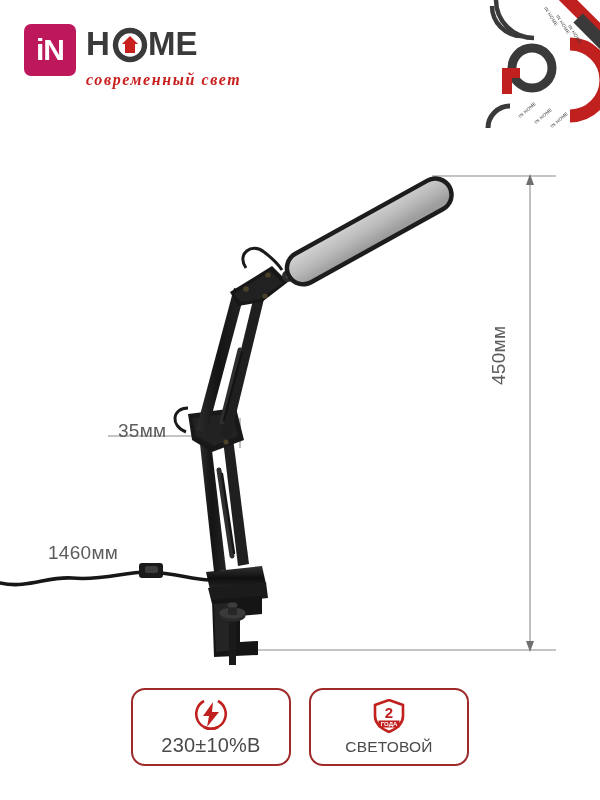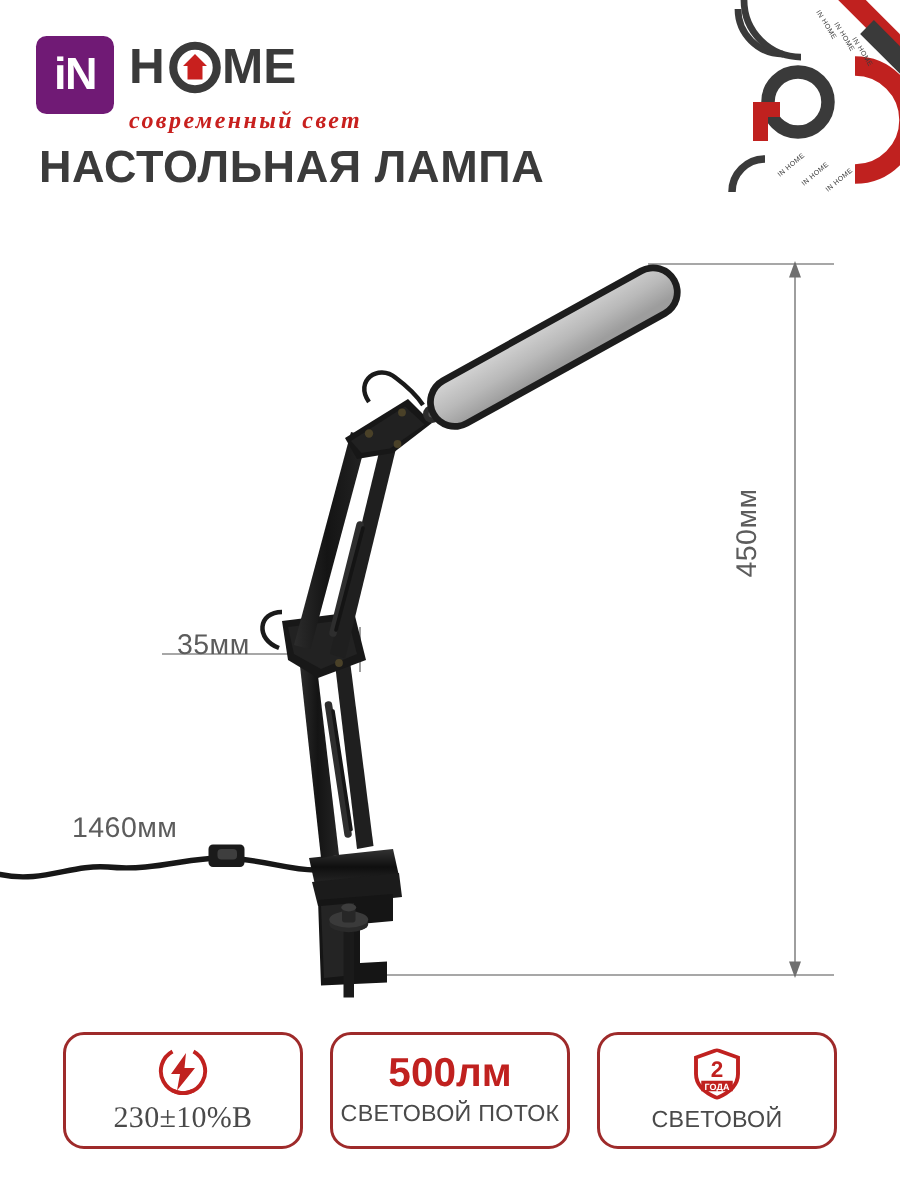--- a/index.html
+++ b/index.html
@@ -11,21 +11,21 @@
     position:relative;
   }
   #page{position:relative;width:600px;height:800px;background:#fff;overflow:hidden;}
 
   
   .watermark{position:absolute;top:0;right:0;width:130px;height:140px;overflow:hidden;}
 
   
   .logo{position:absolute;left:24px;top:24px;display:flex;align-items:flex-start;}
   .logo-mark{
-    width:52px;height:52px;background:#701a75;border-radius:7px;
+    width:52px;height:52px;background:#be185d;border-radius:7px;
     display:flex;align-items:center;justify-content:center;
   }
   .logo-mark span{
     color:#fff;font-weight:bold;font-size:30px;letter-spacing:-1px;
     font-family:"Liberation Sans", sans-serif;line-height:1;
   }
   .logo-word{margin-left:10px;padding-top:3px;position:relative;}
   .logo-home{
     font-size:34px;font-weight:bold;color:#3a3a3a;letter-spacing:0px;
     line-height:1;font-family:"Liberation Sans", sans-serif;position:relative;
@@ -52,21 +52,21 @@
 
   
   .badges{position:absolute;left:0;top:688px;width:600px;display:flex;justify-content:center;gap:18px;}
   .badge{
     width:160px;height:78px;border:2px solid #9e2a2a;border-radius:14px;
     display:flex;flex-direction:column;align-items:center;justify-content:center;
     box-sizing:border-box;background:#fff;
   }
   .badge-big{font-size:27px;font-weight:bold;color:#c0211f;line-height:1;font-family:"Liberation Sans", sans-serif;}
   .badge-sub{font-size:15.5px;color:#4a4a4a;letter-spacing:0.2px;margin-top:5px;font-family:"Liberation Sans", sans-serif;}
-  .badge-volt{font-size:20px;color:#4a4a4a;margin-top:4px;font-family:Liberation Serif, serif;letter-spacing:0.2px;}
+  .badge-volt{font-size:20px;color:#4a4a4a;margin-top:4px;font-family:Liberation Sans, sans-serif;letter-spacing:0.2px;}
   .badge-icon{line-height:0;}
 </style>
 </head>
 <body>
 
 <div id="page">
 
   <div class="watermark">
     <svg width="130" height="140" viewBox="0 0 130 140" xmlns="http://www.w3.org/2000/svg">
       <g fill="none">
@@ -110,21 +110,20 @@
           <circle cx="44" cy="18" r="14.5" fill="none" stroke="#3a3a3a" stroke-width="5.4"></circle>
           <path d="M44,9 L52,17 L49,17 L49,26 L39,26 L39,17 L36,17 Z" fill="#c8201e"></path>
           <text x="62" y="28" font-family="Liberation Sans, sans-serif" font-size="33" font-weight="bold" fill="#3a3a3a">ME</text>
         </svg>
       </div>
       <div class="logo-tagline">современный свет</div>
     </div>
   </div>
 
   <div class="title">
-    <div>НАСТОЛЬНАЯ ЛАМПА</div>
   </div>
 
   <svg width="600" height="800" style="position:absolute;left:0;top:0;" xmlns="http://www.w3.org/2000/svg">
     <defs>
       <linearGradient id="diffGrad" x1="0" y1="0" x2="0.25" y2="1">
         <stop offset="0%" stop-color="#d2d2d2"></stop>
         <stop offset="55%" stop-color="#b9b9b9"></stop>
         <stop offset="100%" stop-color="#9d9d9d"></stop>
       </linearGradient>
       <linearGradient id="armGrad" x1="0" y1="0" x2="1" y2="0">
@@ -235,24 +234,20 @@
       <div class="badge-icon">
         <svg width="34" height="32" viewBox="0 0 34 32" xmlns="http://www.w3.org/2000/svg">
           <path d="M10,3 A14,14 0 1 0 24,29" fill="none" stroke="#c0211f" stroke-width="2.6"></path>
           <path d="M24,3 A14,14 0 0 1 10,29" fill="none" stroke="#c0211f" stroke-width="2.6"></path>
           <path d="M19,4 L9,18 L15,18 L13,29 L25,14 L18,14 Z" fill="#c0211f"></path>
         </svg>
       </div>
       <div class="badge-volt">230±10%В</div>
     </div>
 
-    <div class="badge">
-      <div class="badge-big">500лм</div>
-      <div class="badge-sub">СВЕТОВОЙ ПОТОК</div>
-    </div>
 
     <div class="badge">
       <div class="badge-icon">
         <svg width="32" height="34" viewBox="0 0 32 34" xmlns="http://www.w3.org/2000/svg">
           <path d="M16,1 L30,6 L30,17 C30,25 23,30 16,33 C9,30 2,25 2,17 L2,6 Z" fill="none" stroke="#c0211f" stroke-width="2.6"></path>
           <text x="16" y="19" text-anchor="middle" font-family="Liberation Sans, sans-serif" font-size="15" font-weight="bold" fill="#c0211f">2</text>
           <rect x="5.5" y="21.5" width="21" height="7" fill="#c0211f"></rect>
           <text x="16" y="27.4" text-anchor="middle" font-family="Liberation Sans, sans-serif" font-size="6" font-weight="bold" fill="#ffffff">ГОДА</text>
         </svg>
       </div>

